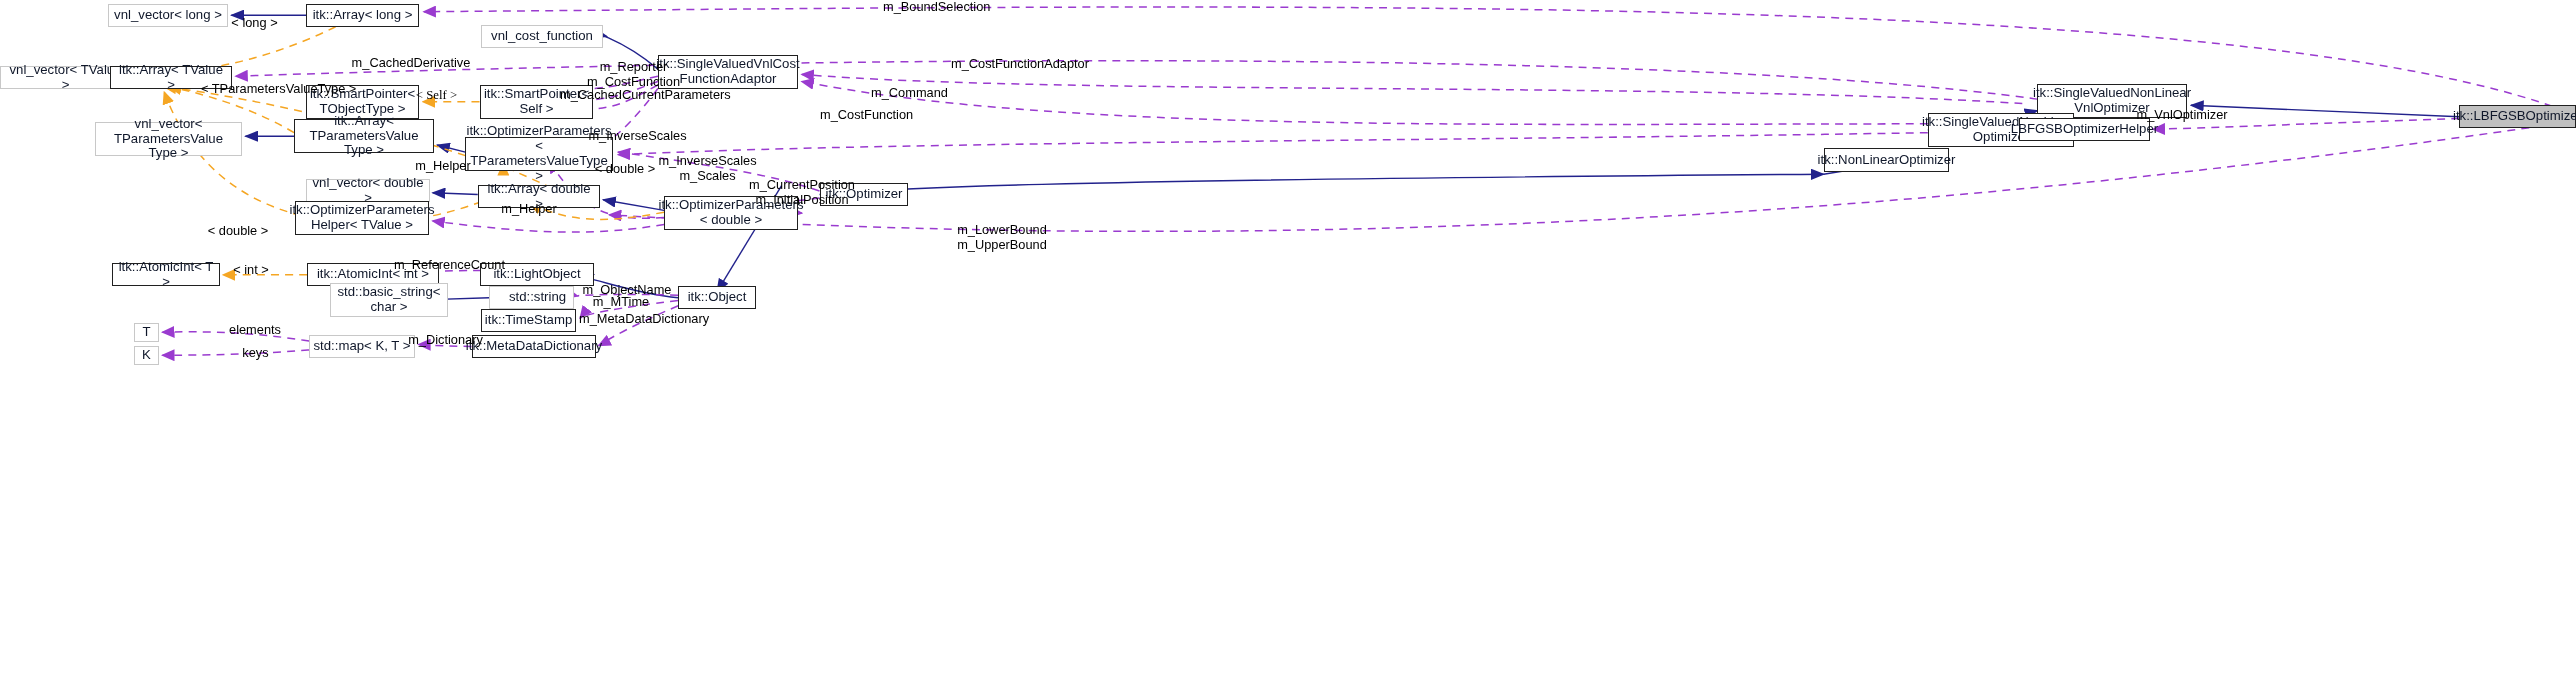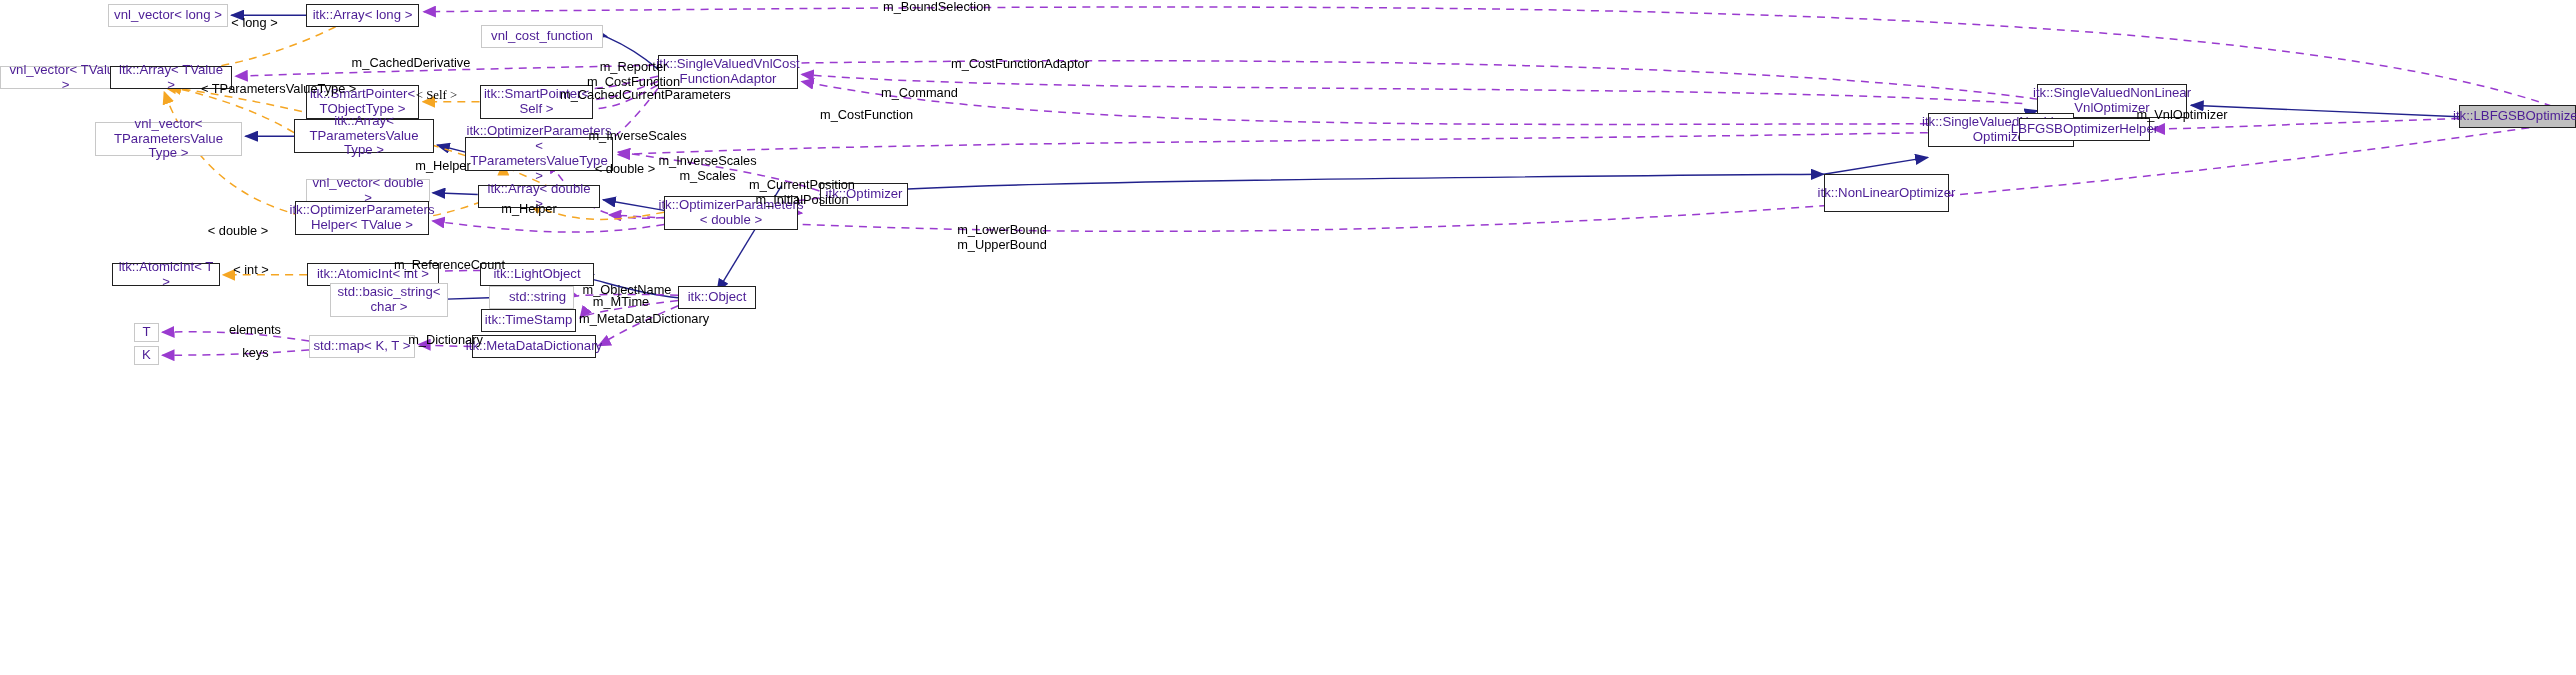--- a/index.html
+++ b/index.html
@@ -1,21 +1,21 @@
 <!DOCTYPE html>
 <html style="font-size:14px"><head>
 <meta charset="utf-8">
 <style>
   html,body{margin:0;padding:0;background:#ffffff;}
   body{font-family:"Liberation Sans", sans-serif;}
   #canvas{position:relative;width:2576px;height:676px;background:#fff;overflow:hidden;}
   svg#edges{position:absolute;left:0;top:0;width:2576px;height:676px;}
   .node{position:absolute;box-sizing:border-box;display:flex;align-items:center;
         justify-content:center;text-align:center;line-height:1.12;
-        font-size:13.2px;color:#4c1d95;background:#ffffff;}
+        font-size:13.2px;color:#0f172a;background:#ffffff;}
   .node.solid{border:1.3px solid #202020;}
   .node.light{border:1.3px solid #c8c8c8;}
   .node.hl{background:#c0c0c0;border:1.3px solid #202020;}
   .node span{display:block;padding:0 3.5px;}
   .elabel{position:absolute;font-size:12.8px;color:#000;white-space:pre;
           text-align:center;line-height:1.15;}
 </style>
 </head>
 <body>
 
@@ -127,21 +127,21 @@
       </div>
       <div class="node solid" style="left: 1928px; top: 113px; width: 146px; height: 34px;">
         <span>itk::SingleValuedNonLinear<br>Optimizer</span>
       </div>
       <div class="node solid" style="left: 2019px; top: 118px; width: 131px; height: 23px;">
         <span>LBFGSBOptimizerHelper</span>
       </div>
       <div class="node solid" style="left: 465px; top: 137px; width: 148px; height: 34px;">
         <span>itk::OptimizerParameters<br>&lt; TParametersValueType &gt;</span>
       </div>
-      <div class="node solid" style="left: 1824px; top: 174px; width: 125px; height: 38px;">
+      <div class="node solid" style="left: 1824px; top: 148px; width: 125px; height: 24px;">
         <span>itk::NonLinearOptimizer</span>
       </div>
       <div class="node light" style="left: 306px; top: 179px; width: 124px; height: 23px;">
         <span>vnl_vector&lt; double &gt;</span>
       </div>
       <div class="node solid" style="left: 478px; top: 185px; width: 122px; height: 23px;">
         <span>itk::Array&lt; double &gt;</span>
       </div>
       <div class="node solid" style="left: 820px; top: 183px; width: 88px; height: 23px;">
         <span>itk::Optimizer</span>
@@ -187,21 +187,21 @@
       </div>
     </div>
   <div id="labels-layer">
       <div class="elabel" style="left: 883px; top: 0px; width: 106px;">m_BoundSelection</div>
       <div class="elabel" style="left: 228px; top: 16px; width: 53px;">&lt; long &gt;</div>
       <div class="elabel" style="left: 350px; top: 56px; width: 122px;">m_CachedDerivative</div>
       <div class="elabel" style="left: 951px; top: 57px; width: 132px;">m_CostFunctionAdaptor</div>
       <div class="elabel" style="left: 585px; top: 60px; width: 97px;">m_Reporter<br>m_CostFunction</div>
       <div class="elabel" style="left: 201px; top: 82px; width: 150px;">&lt; TParametersValueType &gt;</div>
       <div class="elabel" style="left: 410px; top: 88px; width: 53px; font-family: Liberation Serif, serif;">&lt; Self &gt;</div>
-      <div class="elabel" style="left: 869px; top: 86px; width: 81px; margin-left: 10px;">m_Command</div>
+      <div class="elabel" style="left: 869px; top: 86px; width: 81px;">m_Command</div>
       <div class="elabel" style="left: 560px; top: 88px; width: 162px;">m_CachedCurrentParameters</div>
       <div class="elabel" style="left: 820px; top: 108px; width: 92px;">m_CostFunction</div>
       <div class="elabel" style="left: 2135px; top: 108px; width: 94px;">m_VnlOptimizer</div>
       <div class="elabel" style="left: 588px; top: 129px; width: 99px;">m_InverseScales</div>
       <div class="elabel" style="left: 412px; top: 159px; width: 62px;">m_Helper</div>
       <div class="elabel" style="left: 658px; top: 154px; width: 99px;">m_InverseScales<br>m_Scales</div>
       <div class="elabel" style="left: 593px; top: 162px; width: 64px;">&lt; double &gt;</div>
       <div class="elabel" style="left: 748px; top: 178px; width: 108px;">m_CurrentPosition<br>m_InitialPosition</div>
       <div class="elabel" style="left: 498px; top: 202px; width: 62px;">m_Helper</div>
       <div class="elabel" style="left: 206px; top: 224px; width: 64px;">&lt; double &gt;</div>

